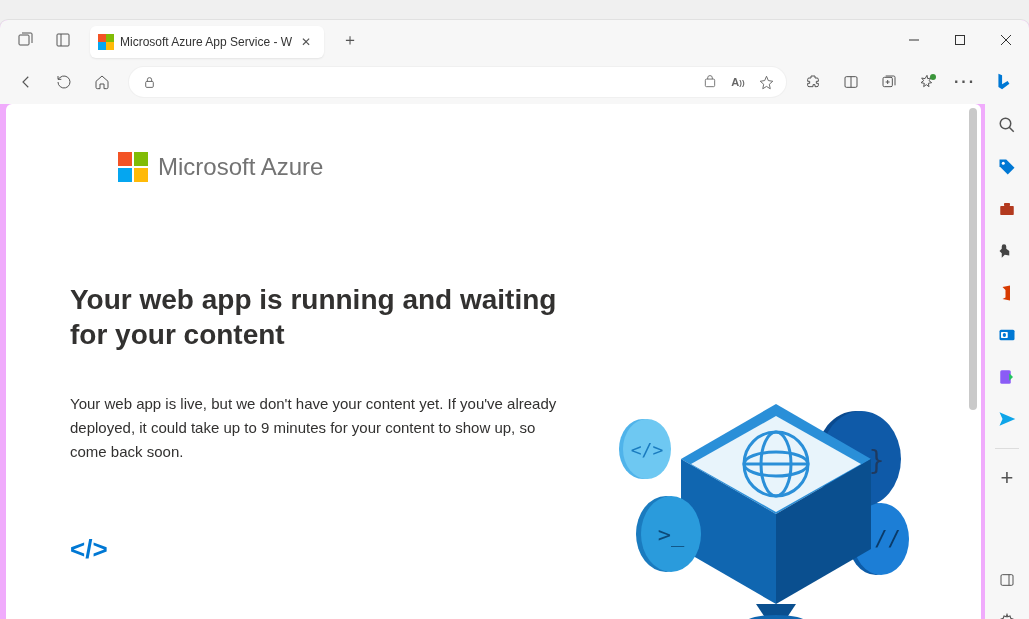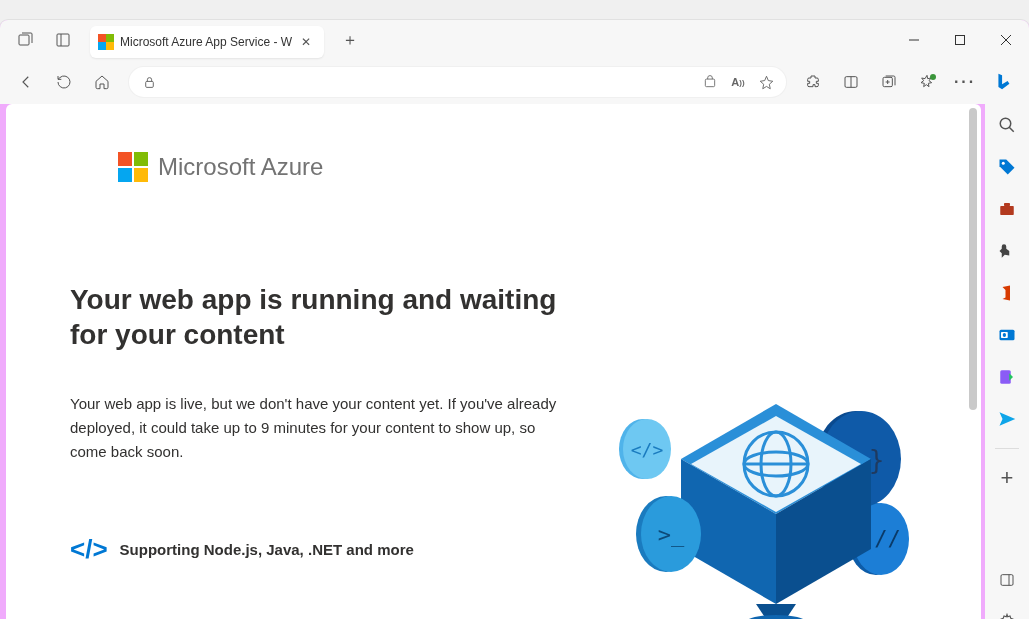--- a/index.html
+++ b/index.html
@@ -275,21 +275,20 @@
               <span></span>
             </div>
           <div class="azure-text">Microsoft Azure</div>
         </div>
         <div class="page-main">
           <div class="page-text">
             <h1>Your web app is running and waiting for your content</h1>
             <p>Your web app is live, but we don't have your content yet. If you've already deployed, it could take up to 9 minutes for your content to show up, so come back soon.</p>
             <div class="support-row">
               <span class="code-ico">&lt;/&gt;</span>
-              <span class="support-text">Supporting Node.js, Java, .NET and more</span>
             </div>
           </div>
         </div>
       </div>
       <div class="illustration">
         <svg viewBox="0 0 320 240" width="320" height="240">
 
           <ellipse cx="245" cy="75" rx="40" ry="48" fill="#0a4a8f"></ellipse>
           <ellipse cx="250" cy="75" rx="40" ry="48" fill="#0f5aa8"></ellipse>
           <text x="250" y="85" font-size="26" fill="#1f3a5f" text-anchor="middle" font-family="monospace">{ }</text>

